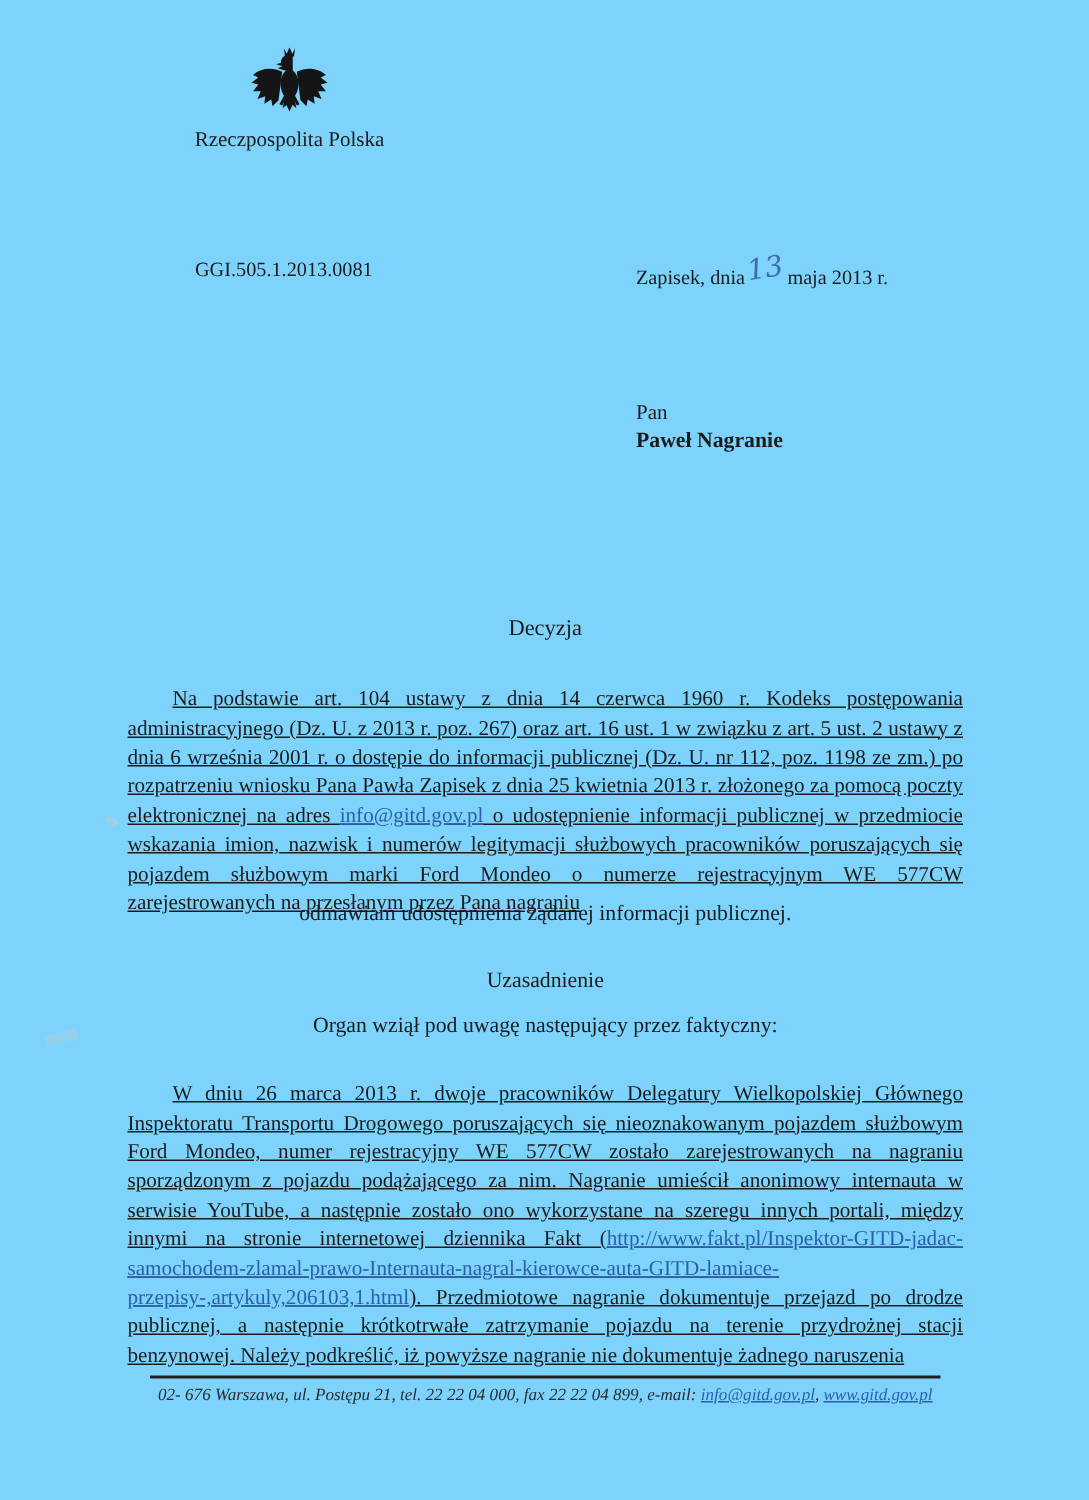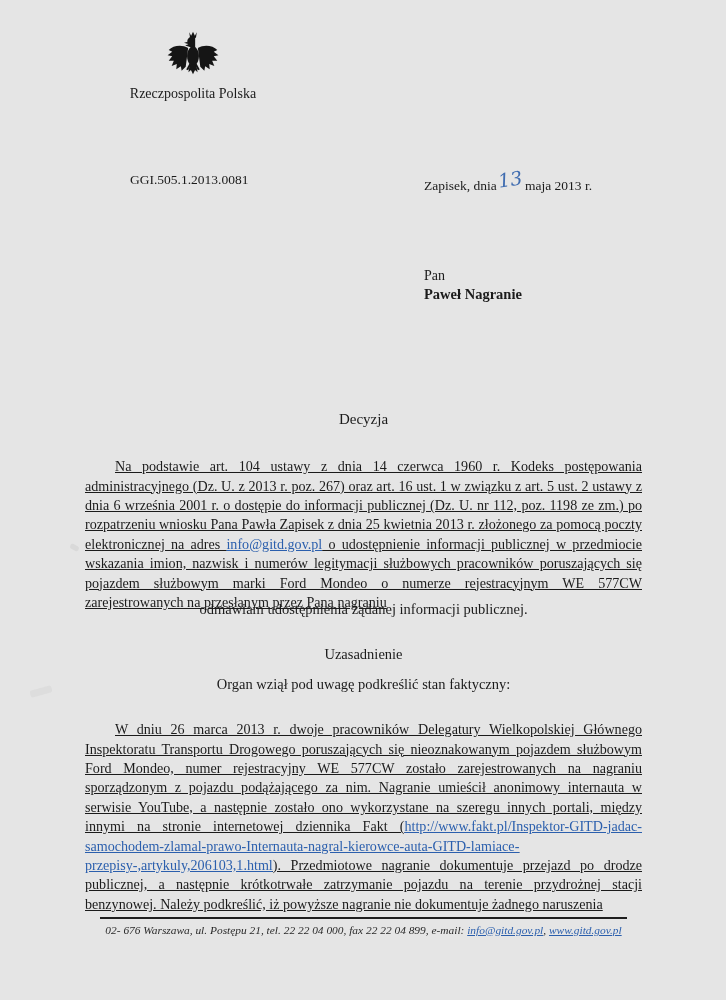--- a/index.html
+++ b/index.html
@@ -1,21 +1,21 @@
 <!DOCTYPE html>
 <html lang="pl"><head>
 <meta charset="utf-8">
 <style>
   html, body { margin: 0; padding: 0; background: #888; }
   .page {
     position: relative;
     width: 726px;
     height: 1000px;
     margin: 0 auto;
-    background: #e5e5e5;
+    background: #7dd3fc;
     font-family: "Liberation Serif", "DejaVu Serif", serif;
     color: #1b1b1b;
     overflow: hidden;
   }
   
   .letterhead {
     position: absolute;
     left: 86px;
     top: 30px;
     width: 214px;
@@ -151,21 +151,21 @@
     <div class="name">Paweł Nagranie</div>
   </div>
 
   <div class="col heading-center doc-title">Decyzja</div>
 
   <p class="col para para-opening"><span>Na podstawie art. 104 ustawy z dnia 14 czerwca 1960 r. Kodeks postępowania administracyjnego (Dz. U. z 2013 r. poz. 267) oraz art. 16 ust. 1 w związku z art. 5 ust. 2 ustawy z dnia 6 września 2001 r. o dostępie do informacji publicznej (Dz. U. nr 112, poz. 1198 ze zm.) po rozpatrzeniu wniosku Pana Pawła Zapisek z dnia 25 kwietnia 2013 r. złożonego za pomocą poczty elektronicznej na adres </span><a class="doc-link">info@gitd.gov.pl</a><span> o udostępnienie informacji publicznej w przedmiocie wskazania imion, nazwisk i numerów legitymacji służbowych pracowników poruszających się pojazdem służbowym marki Ford Mondeo o numerze rejestracyjnym WE 577CW zarejestrowanych na przesłanym przez Pana nagraniu</span></p>
 
   <div class="col heading-center ruling">odmawiam udostępnienia żądanej informacji publicznej.</div>
 
   <div class="col heading-center justification-heading">Uzasadnienie</div>
-  <div class="col heading-center facts-heading">Organ wziął pod uwagę podkreślić stan faktyczny:</div>
+  <div class="col heading-center facts-heading">Organ wziął pod uwagę następujący przez faktyczny:</div>
 
   <p class="col para para-facts"><span>W dniu 26 marca 2013 r. dwoje pracowników Delegatury Wielkopolskiej Głównego Inspektoratu Transportu Drogowego poruszających się nieoznakowanym pojazdem służbowym Ford Mondeo, numer rejestracyjny WE 577CW zostało zarejestrowanych na nagraniu sporządzonym z pojazdu podążającego za nim. Nagranie umieścił anonimowy internauta w serwisie YouTube, a następnie zostało ono wykorzystane na szeregu innych portali, między innymi na stronie internetowej dziennika Fakt (</span><a class="doc-link">http://www.fakt.pl/Inspektor-GITD-jadac-samochodem-zlamal-prawo-Internauta-nagral-kierowce-auta-GITD-lamiace-przepisy-,artykuly,206103,1.html</a><span>). Przedmiotowe nagranie dokumentuje przejazd po drodze publicznej, a następnie krótkotrwałe zatrzymanie pojazdu na terenie przydrożnej stacji benzynowej. Należy podkreślić, iż powyższe nagranie nie dokumentuje żadnego naruszenia</span></p>
 
   <div class="footer-rule"></div>
   <div class="footer-text"><span>02- 676 Warszawa, ul. Postępu 21, tel. 22 22 04 000, fax 22 22 04 899, e-mail: </span><a class="doc-link">info@gitd.gov.pl</a><span>, </span><a class="doc-link">www.gitd.gov.pl</a></div>
 
   <div class="artifact artifact-1"></div>
   <div class="artifact artifact-2"></div>
 
 </div>

